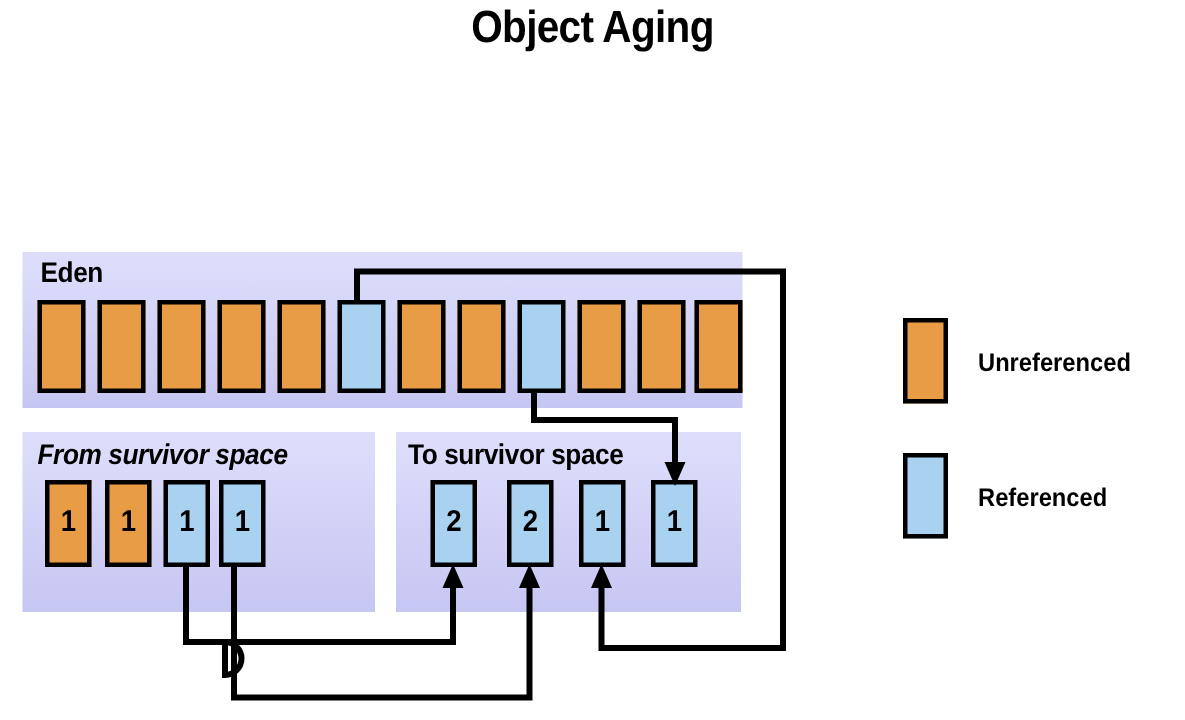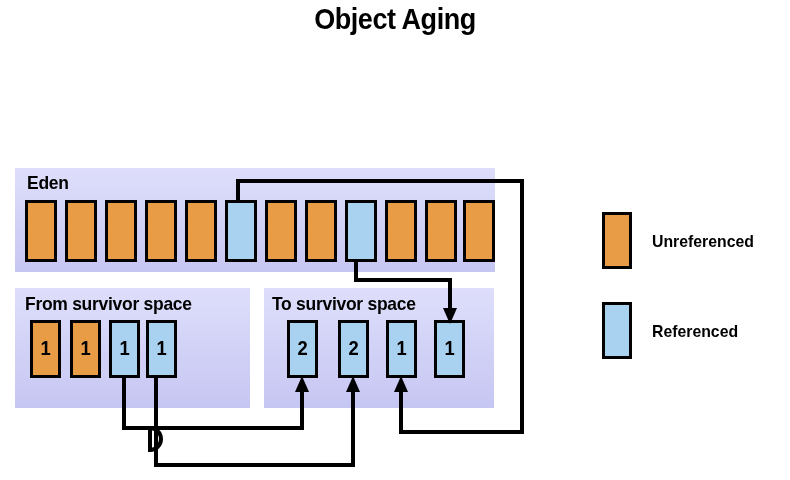--- a/index.html
+++ b/index.html
@@ -43,21 +43,21 @@
     font-weight: bold;
     letter-spacing: -0.3px;
     white-space: nowrap;
     transform: scaleX(0.92);
     transform-origin: left top;
   }
 
   #region-eden      { left: 15px;  top: 168px; width: 480px; height: 104px; }
   #region-eden .region-label     { left: 12px; top: 4px; }
 
-  #region-from      { left: 15px;  top: 288px; width: 235px; height: 120px; }
+  #region-from      { left: 15px;  top: 288px; width: 235px; height: 120px; font-style: italic; }
   #region-from .region-label     { left: 10px; top: 5px; }
 
   #region-to        { left: 264px; top: 288px; width: 230px; height: 120px; }
   #region-to .region-label       { left: 8px;  top: 5px; }
 
   
   .block {
     position: absolute;
     box-sizing: border-box;
     border: 3px solid #000000;

